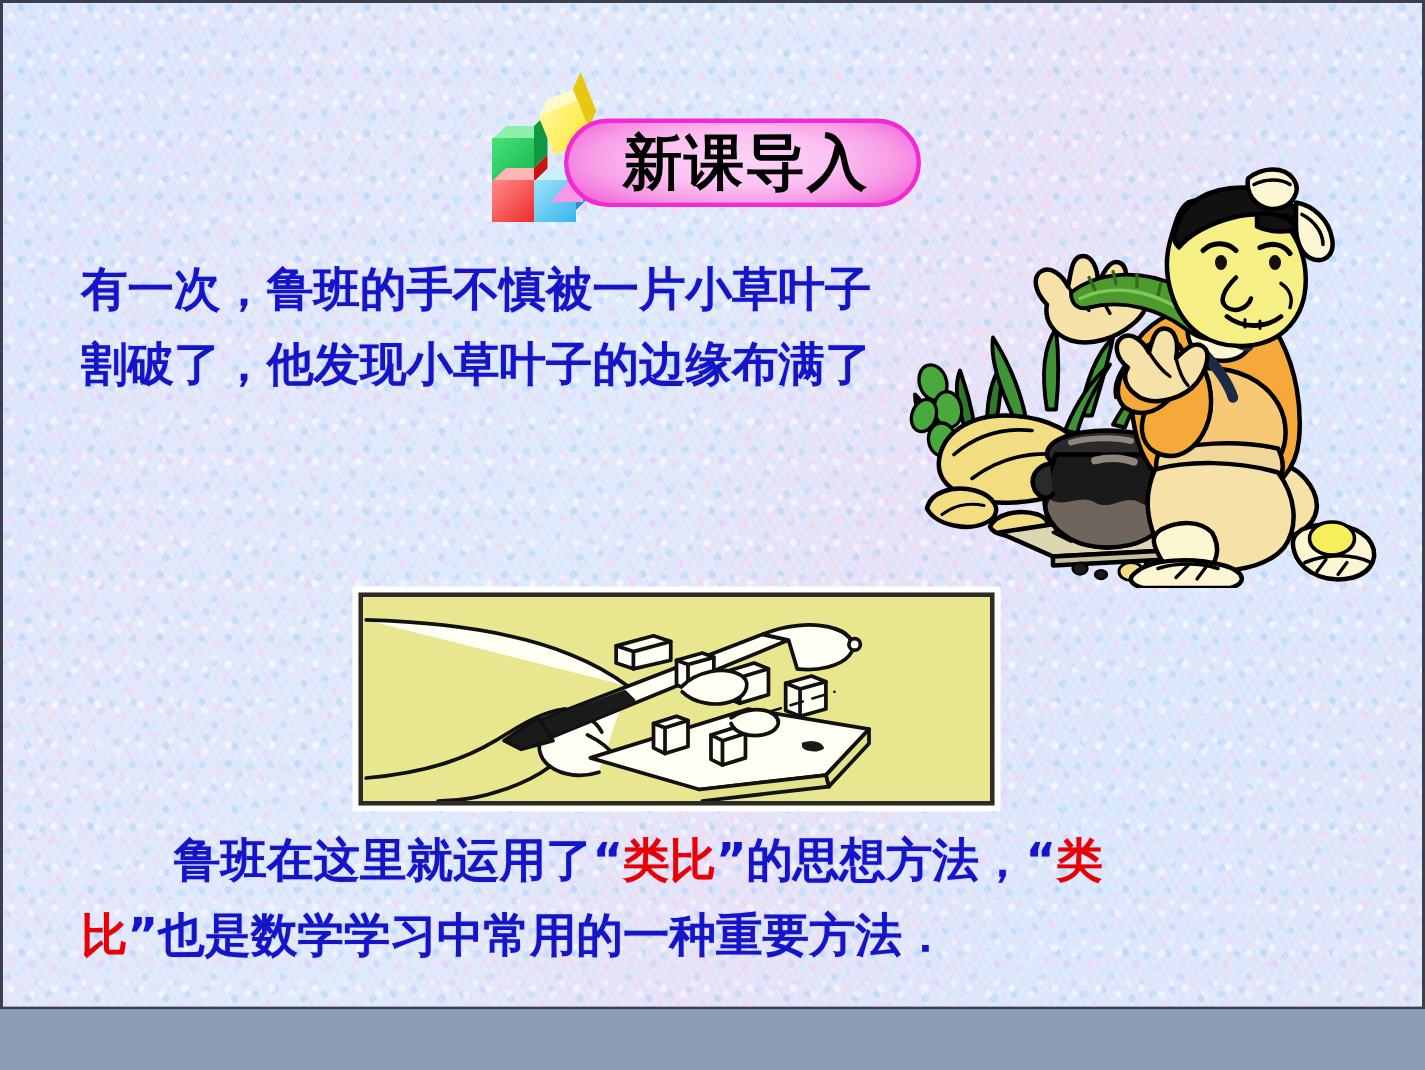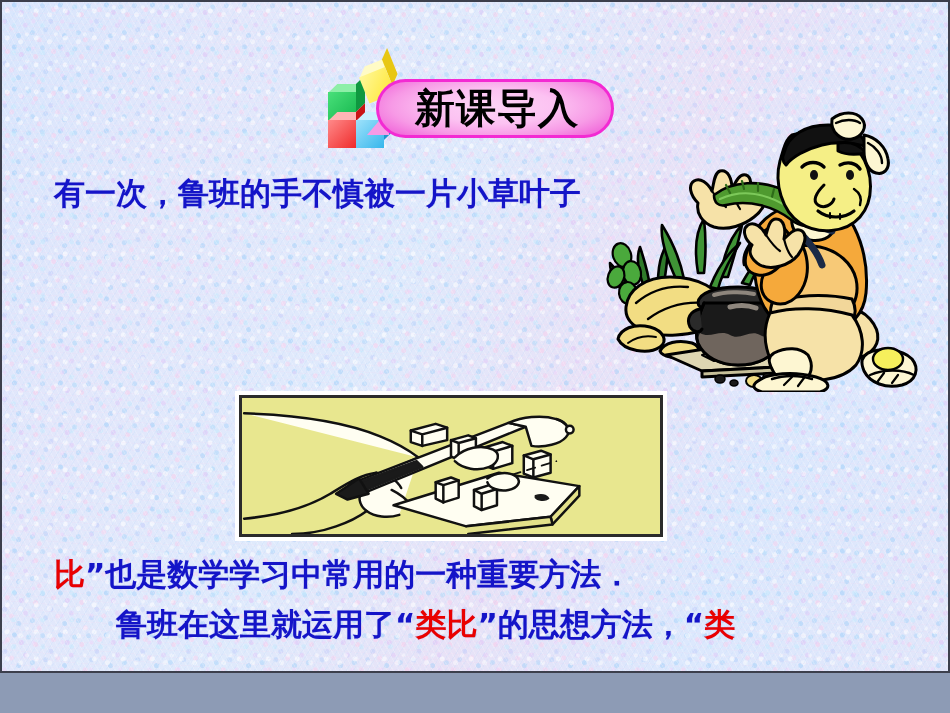--- a/index.html
+++ b/index.html
@@ -147,21 +147,21 @@
     color: #1414c8;
     font-family: "DejaVu Sans", "Liberation Sans", sans-serif;
     font-weight: bold;
     font-size: 31px;
     line-height: 50px;
     white-space: nowrap;
     letter-spacing: 0px;
     text-shadow: 0 0 1px rgba(20,20,200,.25);
   }
   #para-top { left: 52px; top: 166px; }
-  #para-top div { height: 50px; }
+  #para-top div { height: 50px; font-family: Liberation Serif, serif; }
   #para-bottom { left: 52px; top: 547px; }
   #para-bottom div { height: 50px; }
   .hl-red { color: #ea0000; }
 
   
   #saw-figure {
     position: absolute;
     left: 233px; top: 389px;
     width: 432px; height: 150px;
     background: #ffffff;
@@ -220,20 +220,21 @@
   </div>
 
   <div id="title-banner">
     <div id="banner-tail"></div>
     <div id="banner-plate"></div>
     <div id="banner-text">新课导入</div>
   </div>
 
   <div class="cn-text" id="para-top">
     <div>有一次，鲁班的手不慎被一片小草叶子</div>
+    <div>割破了，他发现小草叶子的边缘布满了</div>
   </div>
 
   <div id="saw-figure">
     <div id="saw-inner">
       <svg viewBox="0 0 424 142" xmlns="http://www.w3.org/2000/svg">
         <g fill="none" stroke="#111" stroke-width="2.6" stroke-linejoin="round" stroke-linecap="round">
 
           <path d="M-4 16 C 60 18 104 26 138 40 C 158 48 170 56 178 62" fill="#fffef2"></path>
           <path d="M-4 126 C 40 122 66 112 86 100 C 104 89 118 80 134 78" fill="none"></path>
           <path d="M178 62 C 170 66 160 70 150 74 C 136 80 126 86 120 94
@@ -423,17 +424,17 @@
 
         <path d="M216 104 C 226 112 242 112 252 104" fill="none" stroke-width="3.2"></path>
         <path d="M228 106 L 228 111 M238 107 L 238 112" fill="none" stroke-width="2"></path>
 
         <path d="M252 82 C 258 86 260 92 258 98" fill="none" stroke-width="2.4"></path>
       </g>
     </svg>
   </div>
 
   <div class="cn-text" id="para-bottom">
+    <div><span>　　鲁班在这里就运用了“</span><span class="hl-red">类比</span><span>”的思想方法，“</span><span class="hl-red">类</span></div>
     <div><span class="hl-red">比</span><span>”也是数学学习中常用的一种重要方法．</span></div>
-    <div><span>　　鲁班在这里就运用了“</span><span class="hl-red">类比</span><span>”的思想方法，“</span><span class="hl-red">类</span></div>
   </div>
 
 </div>
 
 </body></html>

